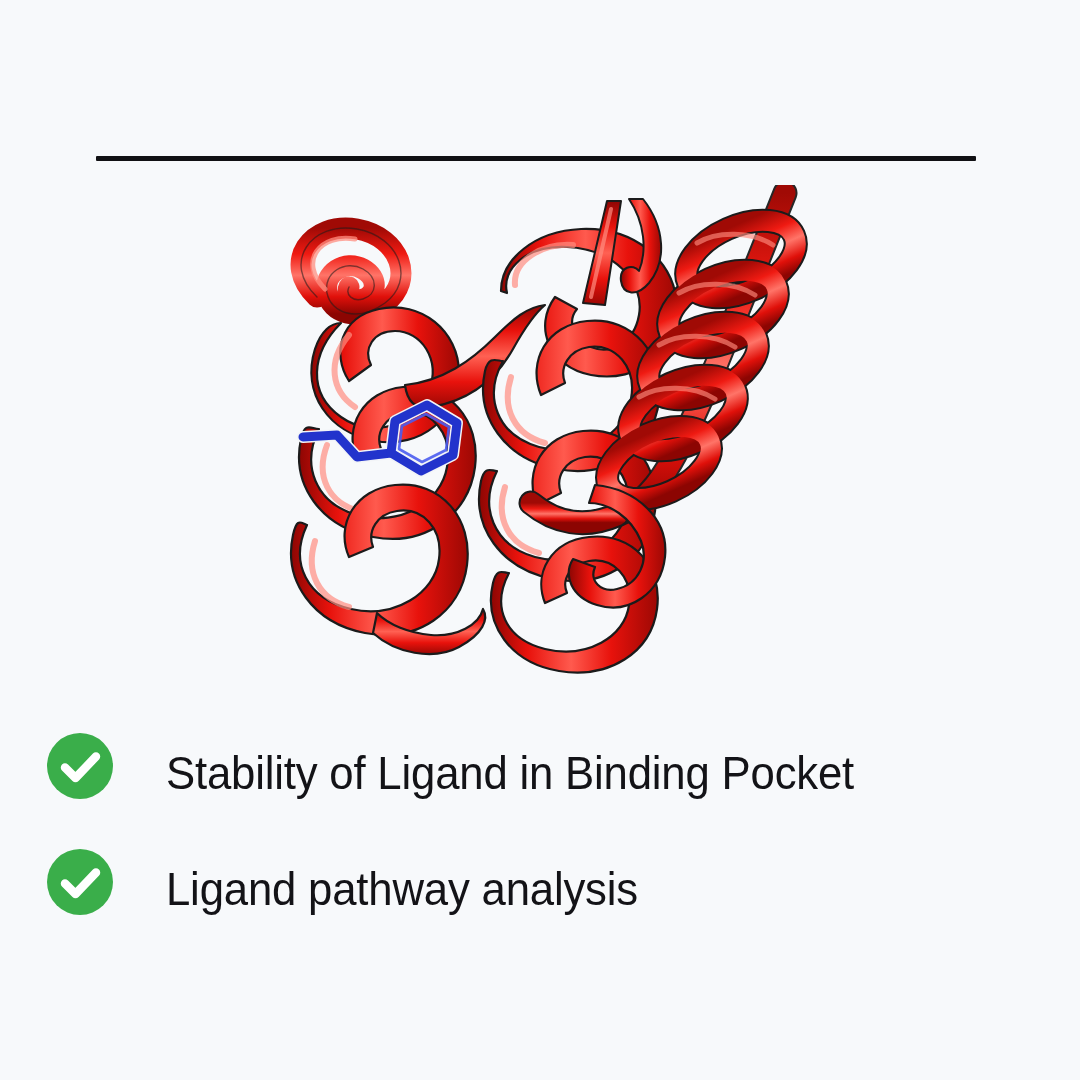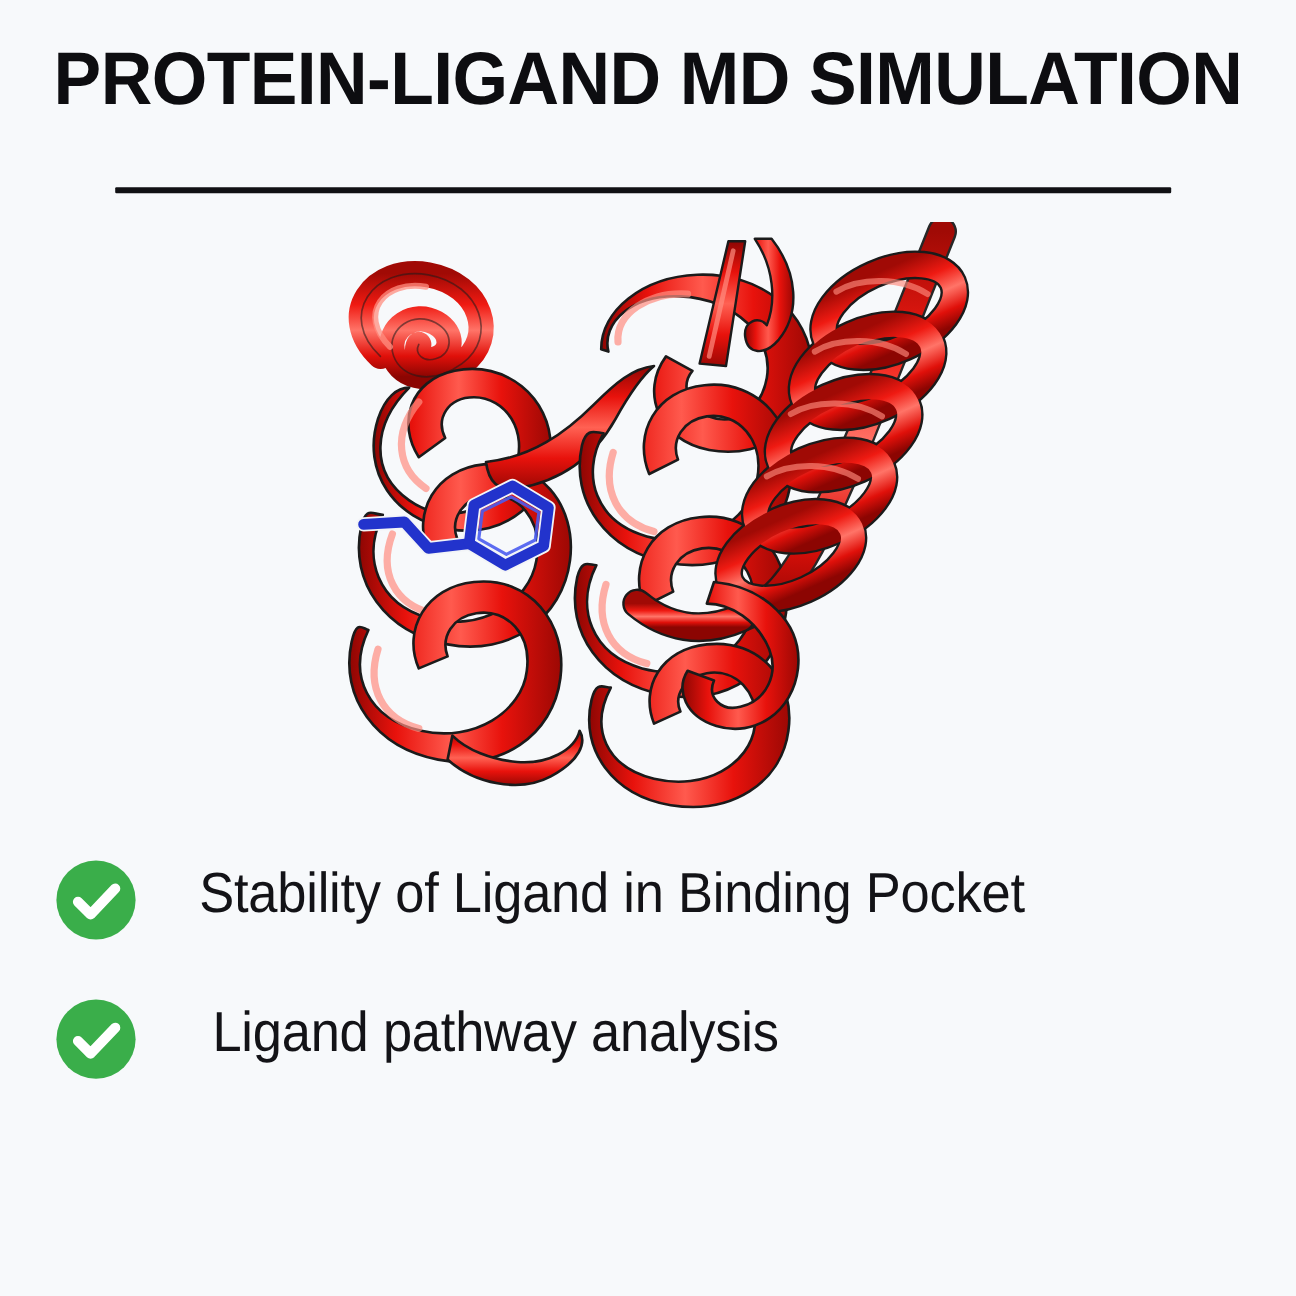--- a/index.html
+++ b/index.html
@@ -72,25 +72,25 @@
     position: absolute;
     left: 46px;
     top: 716px;
     width: 1000px;
     margin: 0;
     padding: 0;
     list-style: none;
   }
   .feature-item {
     display: flex;
-    align-items: flex-start;
+    align-items: flex-end;
     height: 84px;
     margin-bottom: 32px;
   }
-  .feature-item:last-child { margin-bottom: 0; gap: 11px; }
+  .feature-item:last-child { margin-bottom: 0; }
 
   .check-icon {
     flex: 0 0 auto;
     width: 68px;
     height: 68px;
     display: block;
   }
   .feature-label {
     margin-left: 52px;
     font-family: "Liberation Sans", sans-serif;
@@ -101,23 +101,20 @@
     transform: scaleX(0.93);
     transform-origin: left center;
     white-space: nowrap;
   }
 </style>
 </head>
 <body>
 
 <div class="poster">
 
-  <div class="title-block">
-    <span class="poster-title">PROTEIN-LIGAND MD SIMULATION</span>
-  </div>
   <div class="title-rule"></div>
 
   <div class="structure-figure">
     <svg viewBox="0 0 600 490" xmlns="http://www.w3.org/2000/svg" aria-hidden="true">
       <defs>
         <linearGradient id="ribShadeV" x1="0" y1="0" x2="1" y2="0">
           <stop offset="0%" stop-color="#8e0603"></stop>
           <stop offset="22%" stop-color="#e8120c"></stop>
           <stop offset="48%" stop-color="#ff5a4e"></stop>
           <stop offset="72%" stop-color="#e8120c"></stop>

